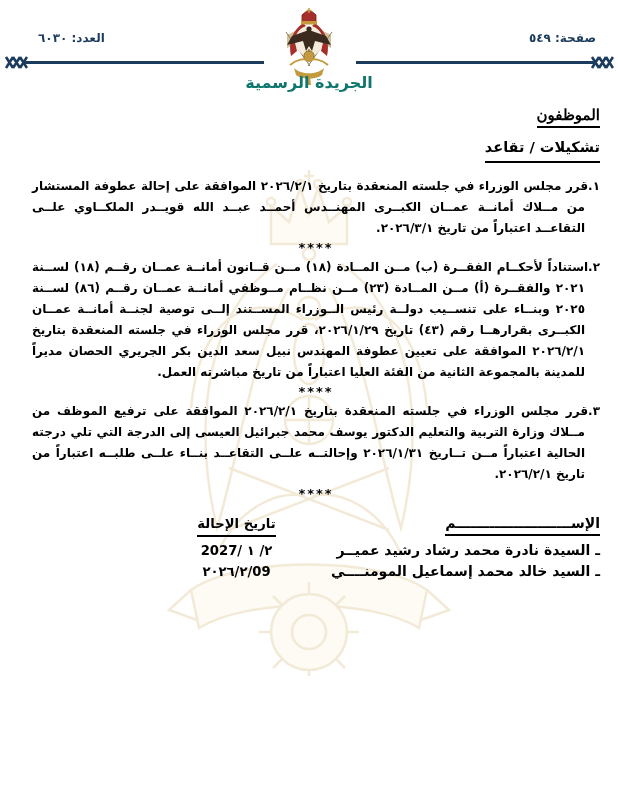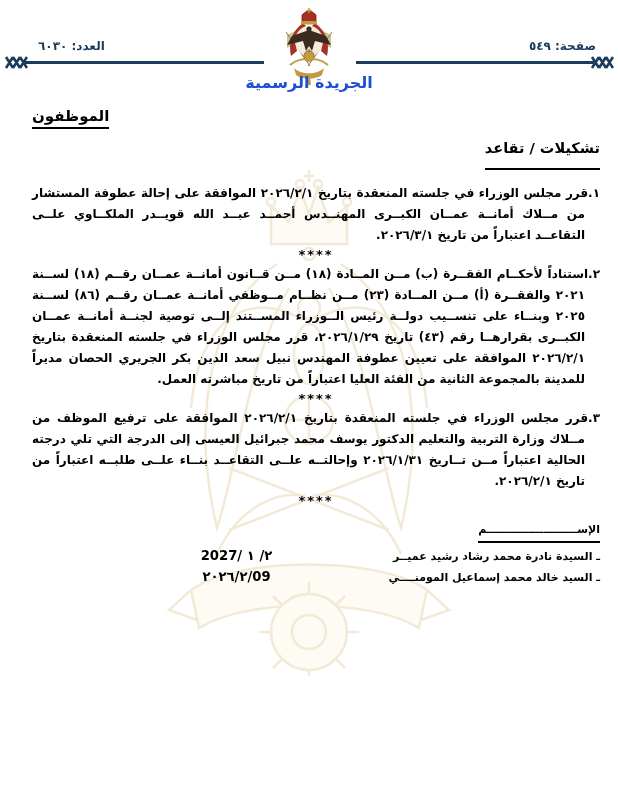--- a/index.html
+++ b/index.html
@@ -27,21 +27,20 @@
   }
 
   
   .hdr-label {
     position: absolute;
     top: 31px;
     color: #1c3c5e;
     font-size: 12px;
     font-weight: bold;
     z-index: 2;
-    margin-top: 8px;
   }
   .hdr-page  { right: 22px; }
   .hdr-issue { left: 38px; }
 
   .rule {
     position: absolute;
     top: 61px;
     height: 3px;
     background: #1c3c5e;
     z-index: 2;
@@ -58,58 +57,59 @@
     left: 50%;
     transform: translateX(-50%);
     z-index: 2;
   }
 
   .gazette-title {
     position: absolute;
     top: 73px;
     left: 0; right: 0;
     text-align: center;
-    color: #1d4ed8;
+    color: #0f766e;
     font-size: 16px;
     font-weight: bold;
     z-index: 2;
   }
 
   
   .content {
     position: absolute;
     top: 106px;
     right: 18px;
     left: 32px;
     z-index: 1;
     color: #000;
   }
 
   .section-title {
-    text-align: left;
+    text-align: right;
     margin-bottom: 9px;
+    font-family: Liberation Serif, serif;
   }
   .section-title span {
     display: inline-block;
     font-size: 15px;
     font-weight: bold;
     border-bottom: 2.5px solid #000;
     padding-bottom: 2px;
   }
 
   .subsection-title {
     text-align: right;
     margin: 8px 0 13px 0;
   }
   .subsection-title span {
     display: inline-block;
     font-size: 14.5px;
     font-weight: bold;
     border-bottom: 2.5px solid #000;
-    padding-bottom: 12px;
+    padding-bottom: 6px;
   }
 
   .para {
     font-size: 12px;
     font-weight: bold;
     line-height: 21px;
     text-align: justify;
     padding-right: 15px;
     text-indent: -15px;
     margin-bottom: 1px;
@@ -131,21 +131,21 @@
     margin-left: 112px;
   }
   .t-row {
     display: flex;
     align-items: baseline;
     line-height: 20px;
   }
   .t-name {
     flex: 1 1 auto;
     text-align: right;
-    font-size: 11px;
+    font-size: 14px;
     font-weight: bold;
   }
   .t-date {
     flex: 0 0 185px;
     text-align: center;
     font-size: 13.2px;
     font-weight: bold;
   }
   .t-head { margin-bottom: 3px; }
   .t-head .t-name span,
@@ -264,20 +264,21 @@
     <div class="separator">****</div>
 
     <p class="para"><span class="pnum">٣.</span><span>قرر مجلس الوزراء في جلسته المنعقدة بتاريخ ٢٠٢٦/٢/١ الموافقة على ترفيع الموظف من مــلاك وزارة التربية والتعليم الدكتور يوسف محمد جبرائيل العيسى إلى الدرجة التي تلي درجته الحالية اعتباراً مــن تــاريخ ٢٠٢٦/١/٣١ وإحالتــه علــى التقاعــد بنــاء علــى طلبــه اعتباراً من تاريخ ٢٠٢٦/٢/١.</span></p>
 
     <div class="separator">****</div>
 
 
     <div class="retire-table">
       <div class="t-row t-head">
         <div class="t-name"><span>الإســــــــــــــــــــــــم</span></div>
+        <div class="t-date"><span>تاريخ الإحالة</span></div>
       </div>
       <div class="t-row">
         <div class="t-name">ـ السيدة نادرة محمد رشاد رشيد عميــر</div>
         <div class="t-date" dir="ltr">2027/ ٢/ ١</div>
       </div>
       <div class="t-row">
         <div class="t-name">ـ السيد خالد محمد إسماعيل المومنــــي</div>
         <div class="t-date" dir="ltr">٢٠٢٦/٢/09</div>
       </div>
     </div>

